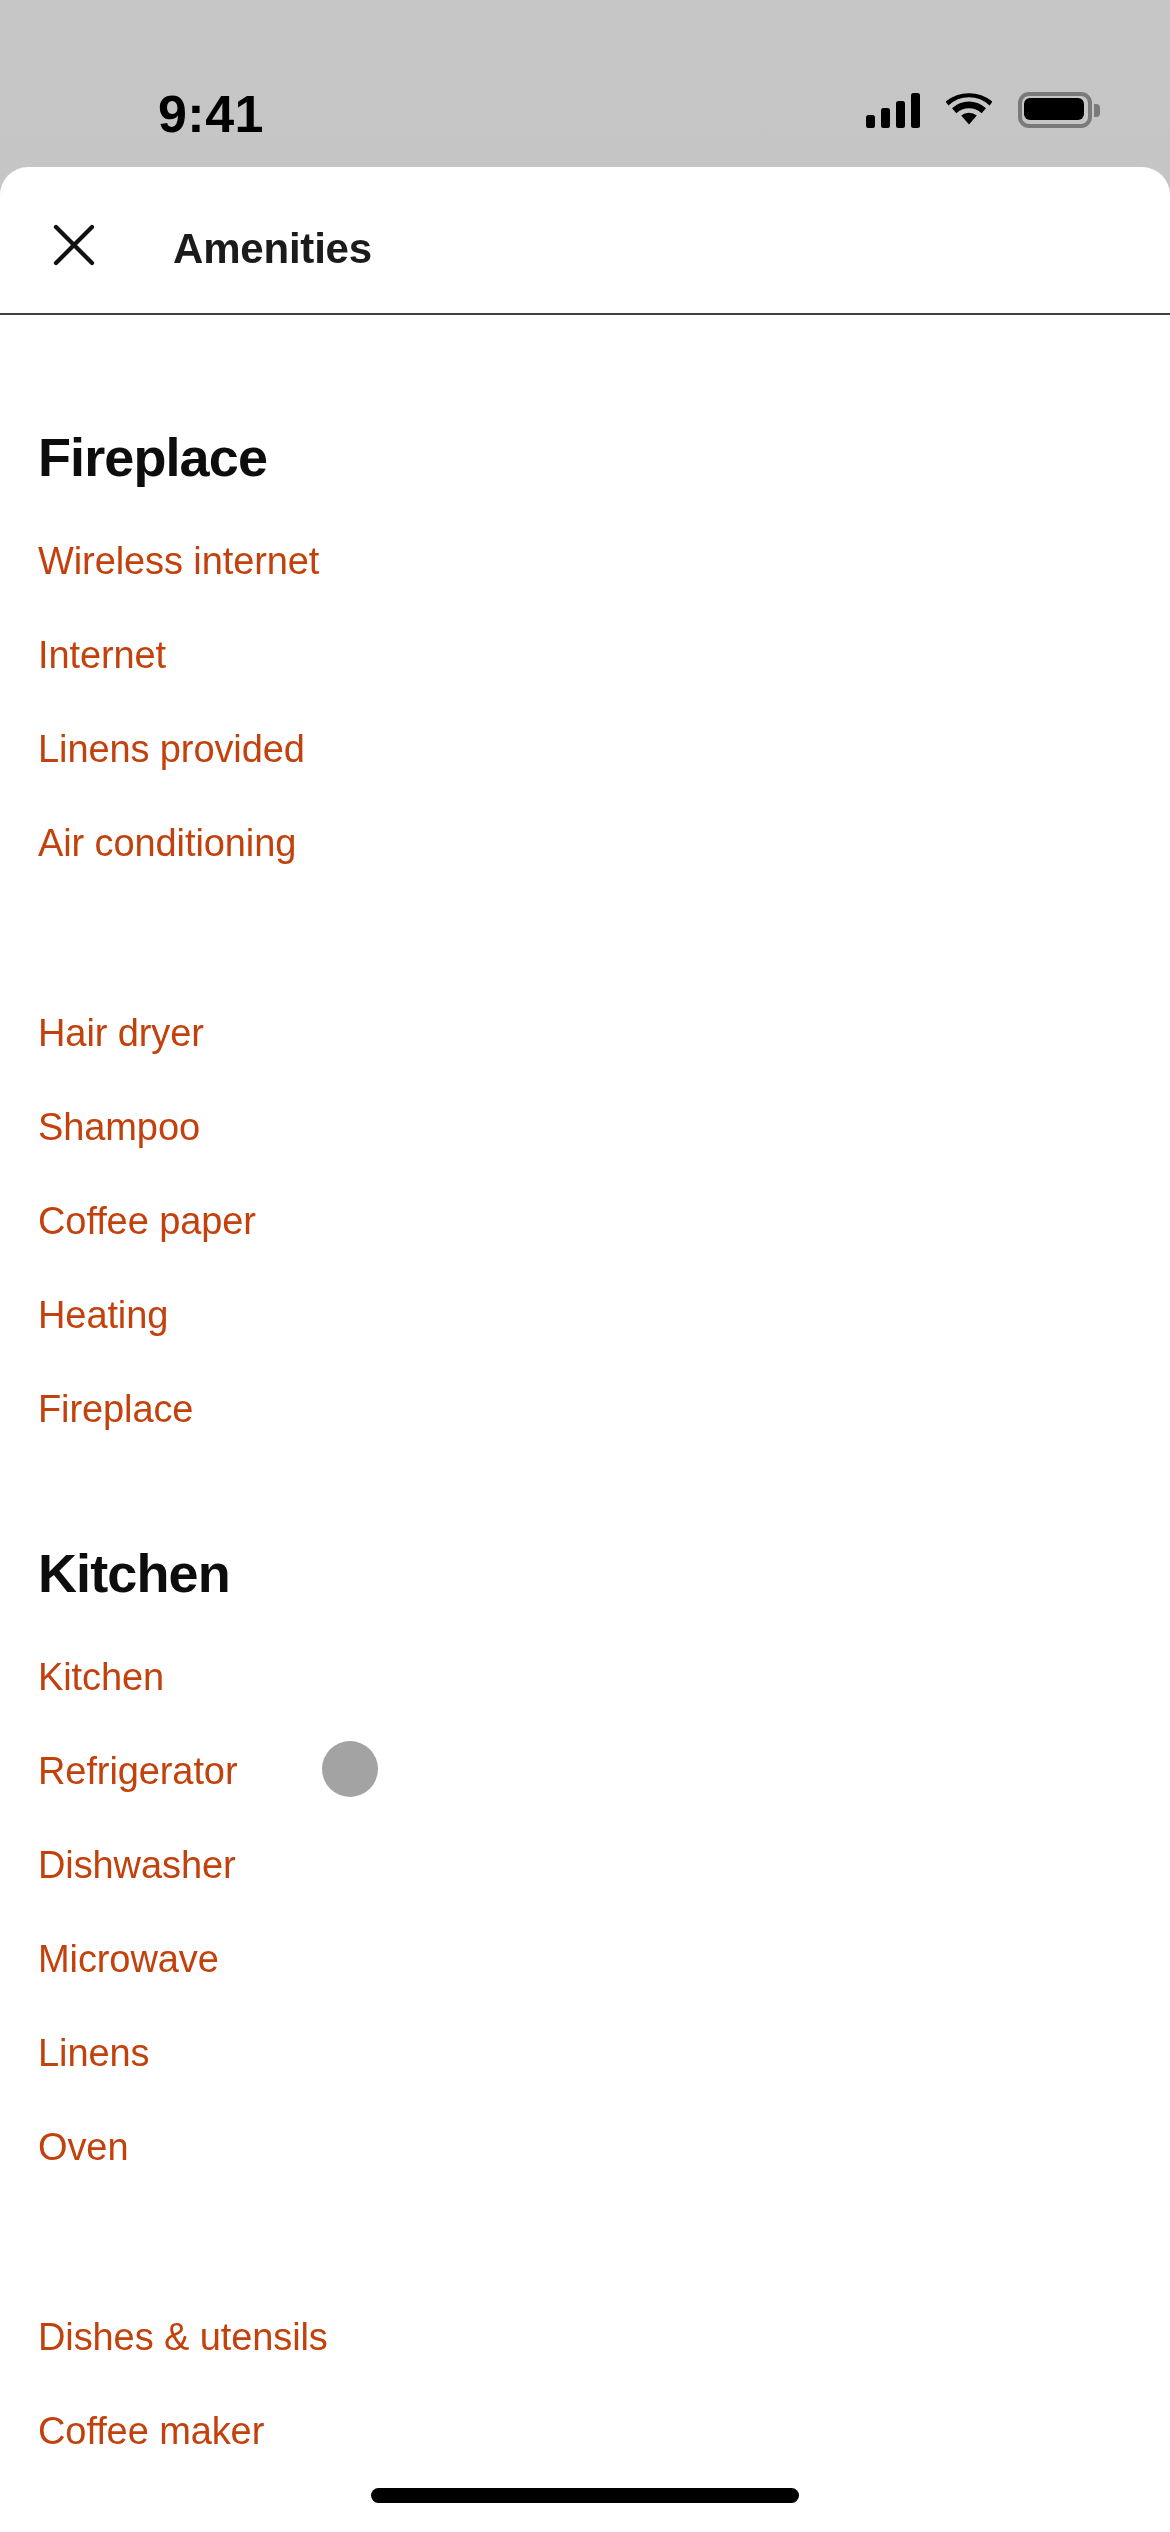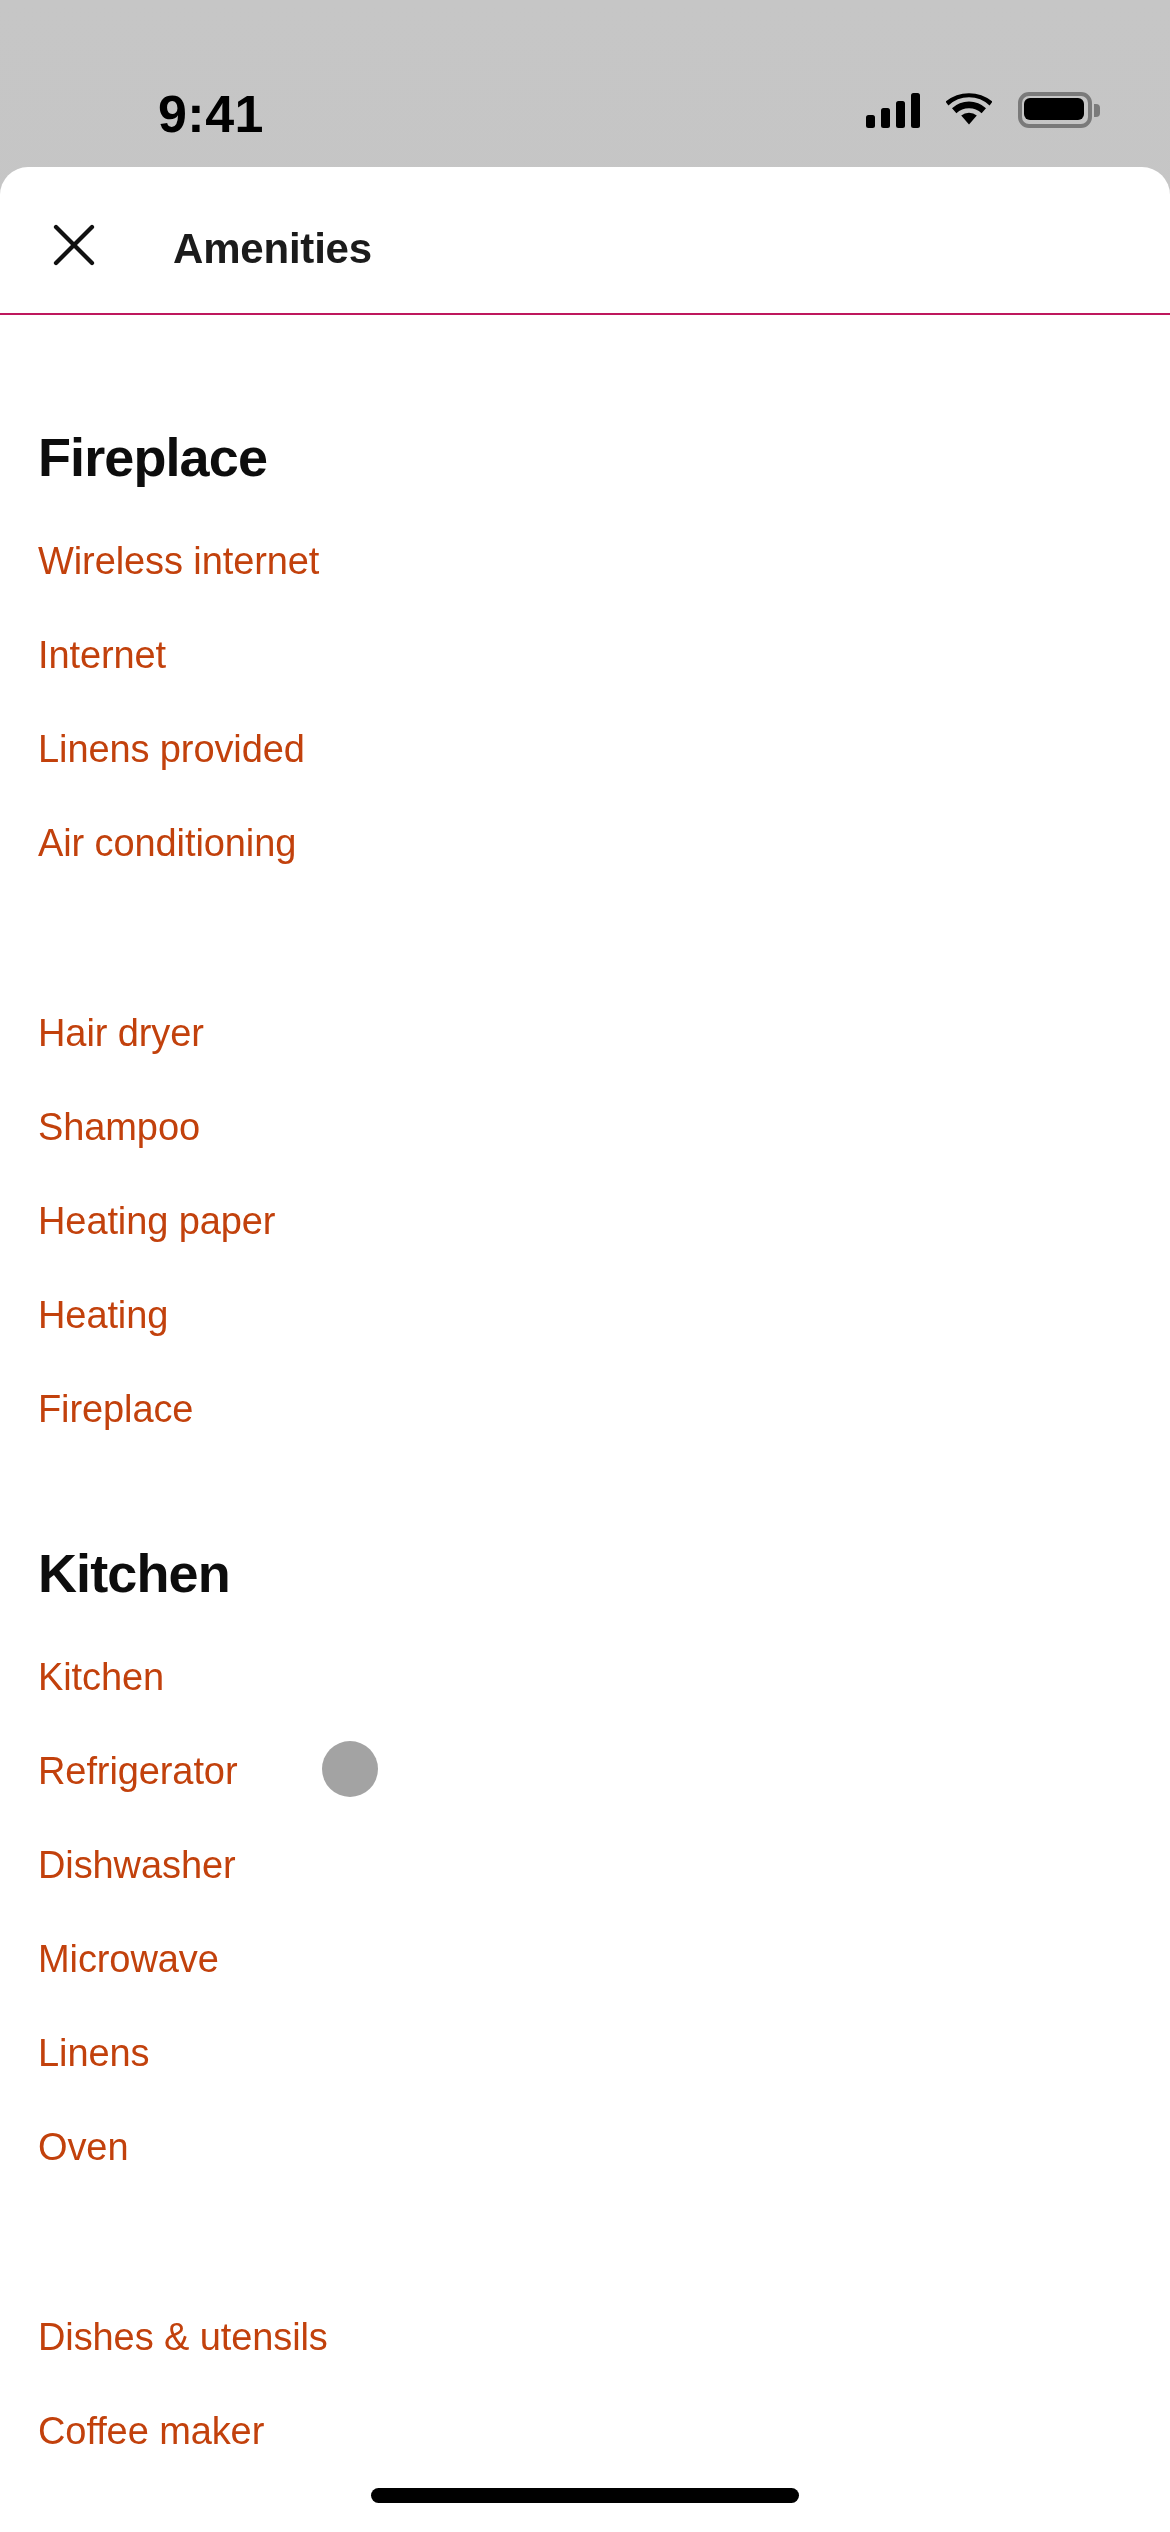--- a/index.html
+++ b/index.html
@@ -63,21 +63,21 @@
     width:1170px; height:2365px;
     background:#ffffff;
     border-radius:28px 28px 0 0;
     overflow:hidden;
   }
 
   
   #modal-header {
     position:relative;
     height:148px;
-    border-bottom:2px solid #be185d;
+    border-bottom:2px solid #404040;
   }
   #close-button {
     position:absolute; left:46px; top:50px;
     width:56px; height:56px;
     display:flex; align-items:center; justify-content:center;
     background:none; border:none; cursor:pointer;
   }
   #close-button svg { width:46px; height:46px; display:block; }
   #header-title {
     position:absolute; left:173px; top:58px;
@@ -180,21 +180,21 @@
 
     <section id="section-essentials" class="section">
       <h2 class="section-title">Fireplace</h2>
       <ul class="amenity-list">
         <li class="amenity-item">Wireless internet</li>
         <li class="amenity-item">Internet</li>
         <li class="amenity-item">Linens provided</li>
         <li class="amenity-item group-break">Air conditioning</li>
         <li class="amenity-item">Hair dryer</li>
         <li class="amenity-item">Shampoo</li>
-        <li class="amenity-item">Heating paper</li>
+        <li class="amenity-item">Coffee paper</li>
         <li class="amenity-item">Heating</li>
         <li class="amenity-item">Fireplace</li>
       </ul>
     </section>
 
     <section id="section-kitchen" class="section">
       <h2 class="section-title">Kitchen</h2>
       <ul class="amenity-list">
         <li class="amenity-item">Kitchen</li>
         <li class="amenity-item">Refrigerator</li>

